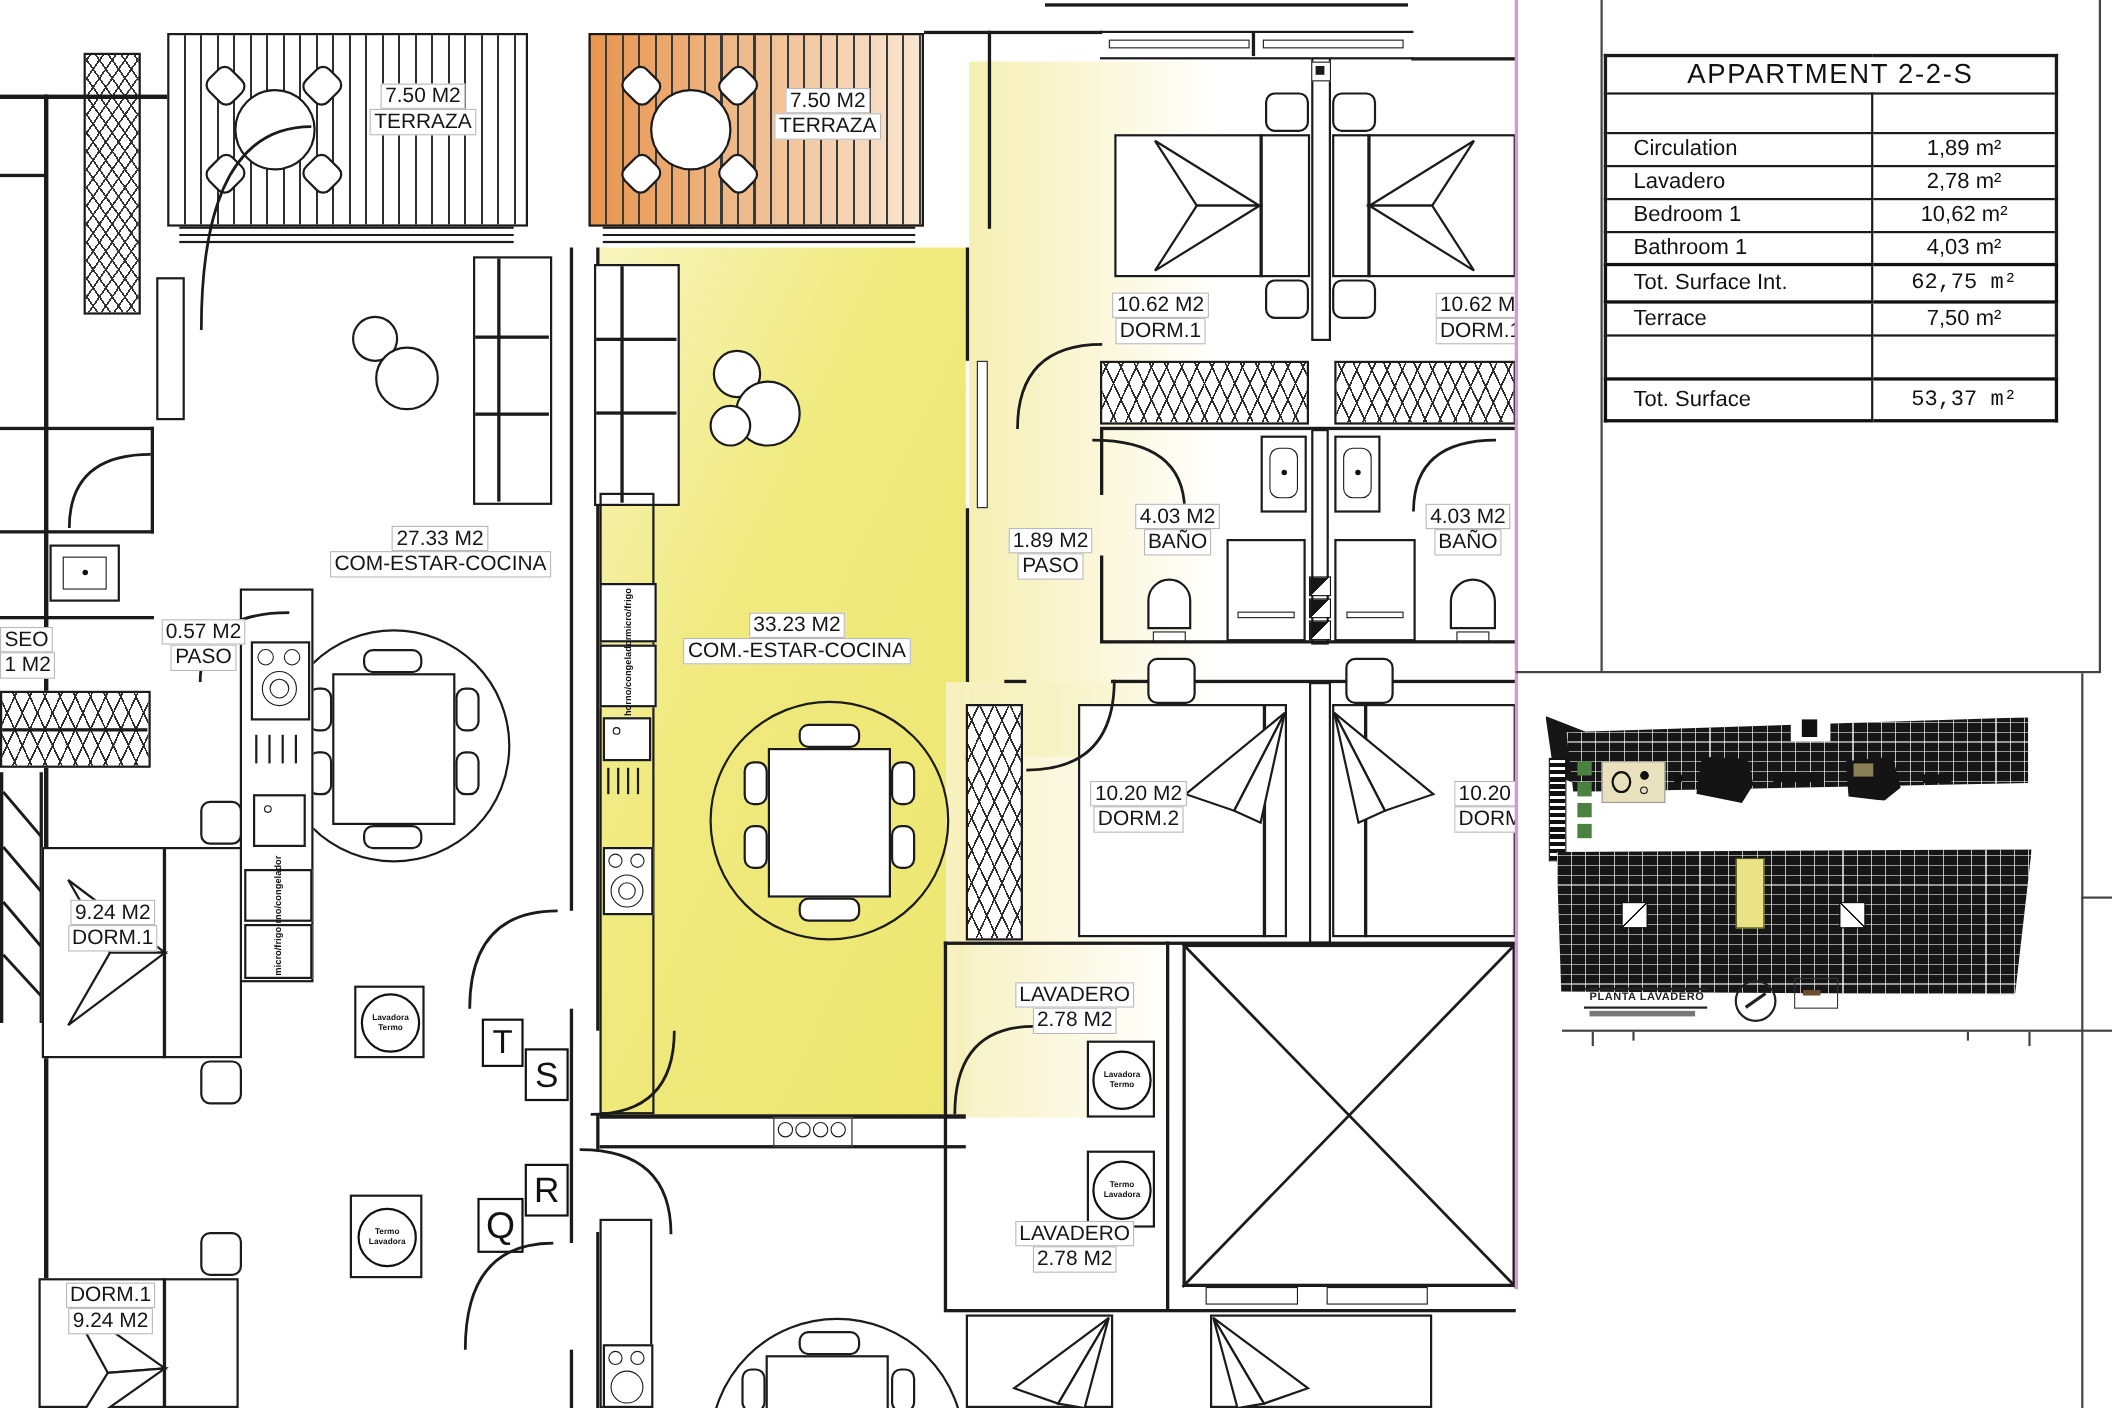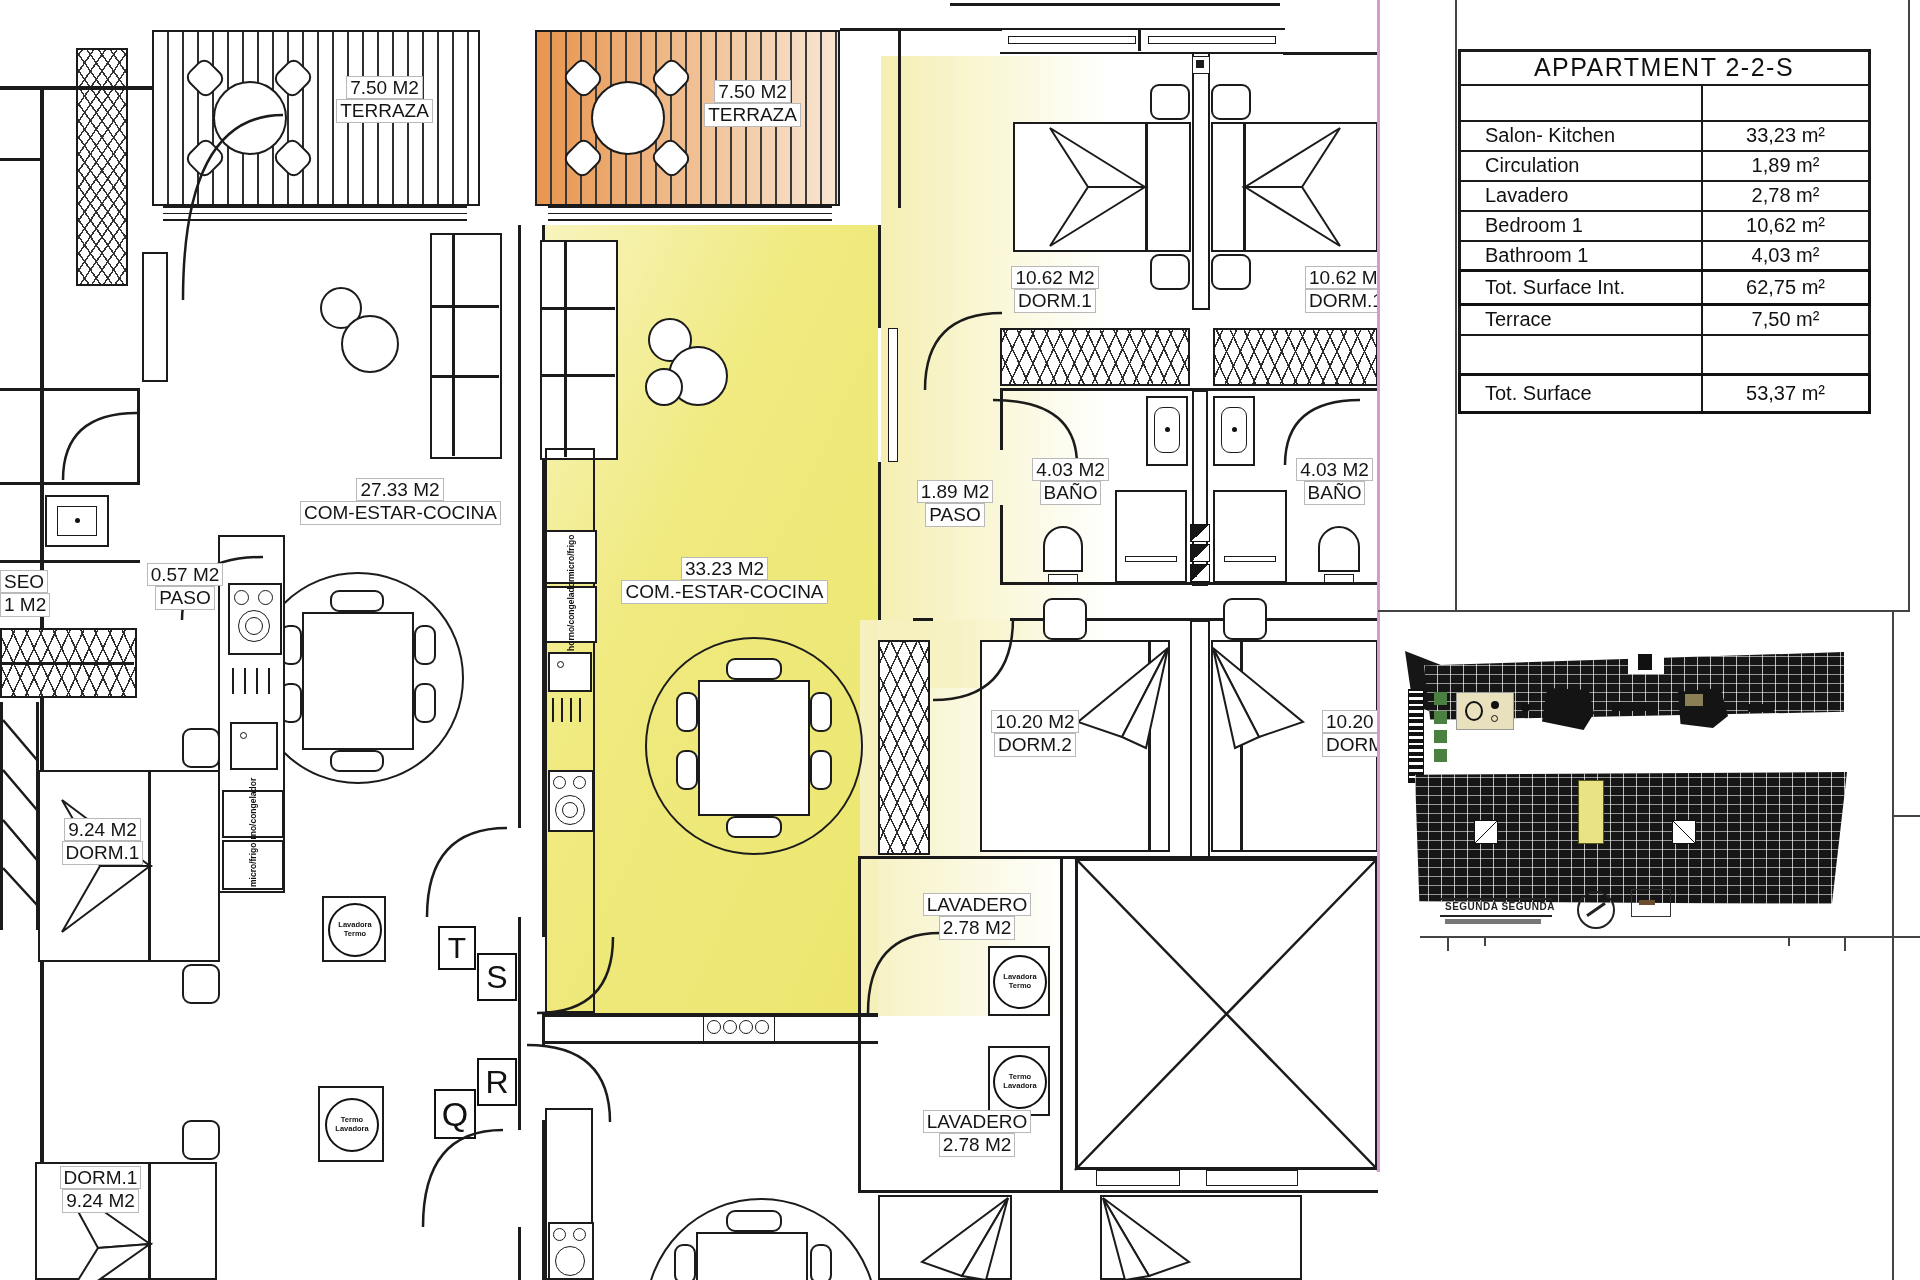--- a/index.html
+++ b/index.html
@@ -38,21 +38,21 @@
   
   #sumtab{position:absolute;left:1458px;top:49px;}
   #sumtab table{border-collapse:collapse;table-layout:fixed;}
   #sumtab td{border:2px solid #1b1b1b;font-size:20px;color:#111;overflow:hidden;}
   #sumtab .tl{padding-left:24px;text-align:left;width:215px;}
   #sumtab .tv{text-align:center;width:163px;}
   #sumtab tr.title td{font-size:25px;letter-spacing:1.5px;text-align:center;padding-left:0;}
   #sumtab table{border:3px solid #1b1b1b;}
   #sumtab tr.hl td{border-top:3.5px solid #111;border-bottom:3.5px solid #111;}
   #sumtab tr.hl td:first-child{border-left:3.5px solid #111;}
-  #sumtab tr.hl td:last-child{border-right:3.5px solid #111;}
+  #sumtab tr.hl td:last-child{border-right:3.5px solid #111;font-family:Liberation Mono, monospace;}
   
   .mband{position:absolute;background-color:#161616;
      background-image:repeating-linear-gradient(90deg,rgba(255,255,255,.7) 0 1px,rgba(0,0,0,0) 1px 13px),
                       repeating-linear-gradient(0deg,rgba(255,255,255,.55) 0 1px,rgba(0,0,0,0) 1px 9px);}
   .mcap{position:absolute;font-size:10px;font-weight:700;letter-spacing:.5px;color:#222;}
 </style>
 </head>
 <body>
 
 <div id="stage">
@@ -455,24 +455,20 @@
     <table>
       <tbody>
           <tr class="title" style="height:34px;">
             <td colspan="2">APPARTMENT 2-2-S</td>
           </tr>
       <tr style="height:36px;">
             <td class="tl"></td>
             <td class="tv"></td>
           </tr>
       <tr style="height:30px;">
-            <td class="tl">Salon- Kitchen</td>
-            <td class="tv">33,23 m²</td>
-          </tr>
-      <tr style="height:30px;">
             <td class="tl">Circulation</td>
             <td class="tv">1,89 m²</td>
           </tr>
       <tr style="height:30px;">
             <td class="tl">Lavadero</td>
             <td class="tv">2,78 m²</td>
           </tr>
       <tr style="height:30px;">
             <td class="tl">Bedroom 1</td>
             <td class="tv">10,62 m²</td>
@@ -521,21 +517,21 @@
     <div class="a" style="left:137px;top:43px;width:52px;height:42px;background:#141414;clip-path:polygon(10% 0,90% 5%,100% 60%,80% 100%,0 80%);"></div>
     <div class="a" style="left:207px;top:57px;width:46px;height:9px;background:#141414;"></div>
     <div class="a" style="left:273px;top:43px;width:50px;height:40px;background:#141414;clip-path:polygon(0 10%,85% 0,100% 70%,70% 100%,5% 90%);"></div>
     <div class="a" style="left:280px;top:49px;width:18px;height:12px;background:#8a7f55;"></div>
     <div class="a" style="left:343px;top:59px;width:26px;height:8px;background:#141414;"></div>
     <div class="mband" style="left:10px;top:127px;width:432px;height:132px;clip-path:polygon(0 2%,100% 0,96.5% 100%,1% 98%);"></div>
     <div class="a" style="left:173px;top:135px;width:26px;height:64px;background:#e9e386;border:1px solid #5a5a20;"></div>
     <div class="a" style="left:69px;top:175px;width:24px;height:24px;background:linear-gradient(135deg,#fff 48%,#111 48% 52%,#fff 52%);border:1px solid #111;"></div>
     <div class="a" style="left:267px;top:175px;width:24px;height:24px;background:linear-gradient(45deg,#fff 48%,#111 48% 52%,#fff 52%);border:1px solid #111;"></div>
     <div class="gln" style="left:35px;top:253px;width:112px;height:2px;background:#222;"></div>
-    <div class="mcap" style="left:40px;top:256px;">SEGUNDA SEGUNDA</div>
+    <div class="mcap" style="left:40px;top:256px;">PLANTA LAVADERO</div>
     <div class="gln" style="left:35px;top:270px;width:112px;height:2px;background:#222;"></div>
     <div class="a" style="left:40px;top:274px;width:96px;height:5px;background:#777;"></div>
     <div class="a crc" style="left:172px;top:246px;width:38px;height:38px;border:2.5px solid #222;">
       <div class="a" style="left:6px;top:15px;width:22px;height:3px;background:#222;transform:rotate(-35deg);"></div>
     </div>
     <div class="a" style="left:226px;top:244px;width:40px;height:28px;border:1.5px solid #333;">
       <div class="a" style="left:7px;top:10px;width:16px;height:5px;background:#6a4c2f;"></div>
     </div>
   </div>
 

